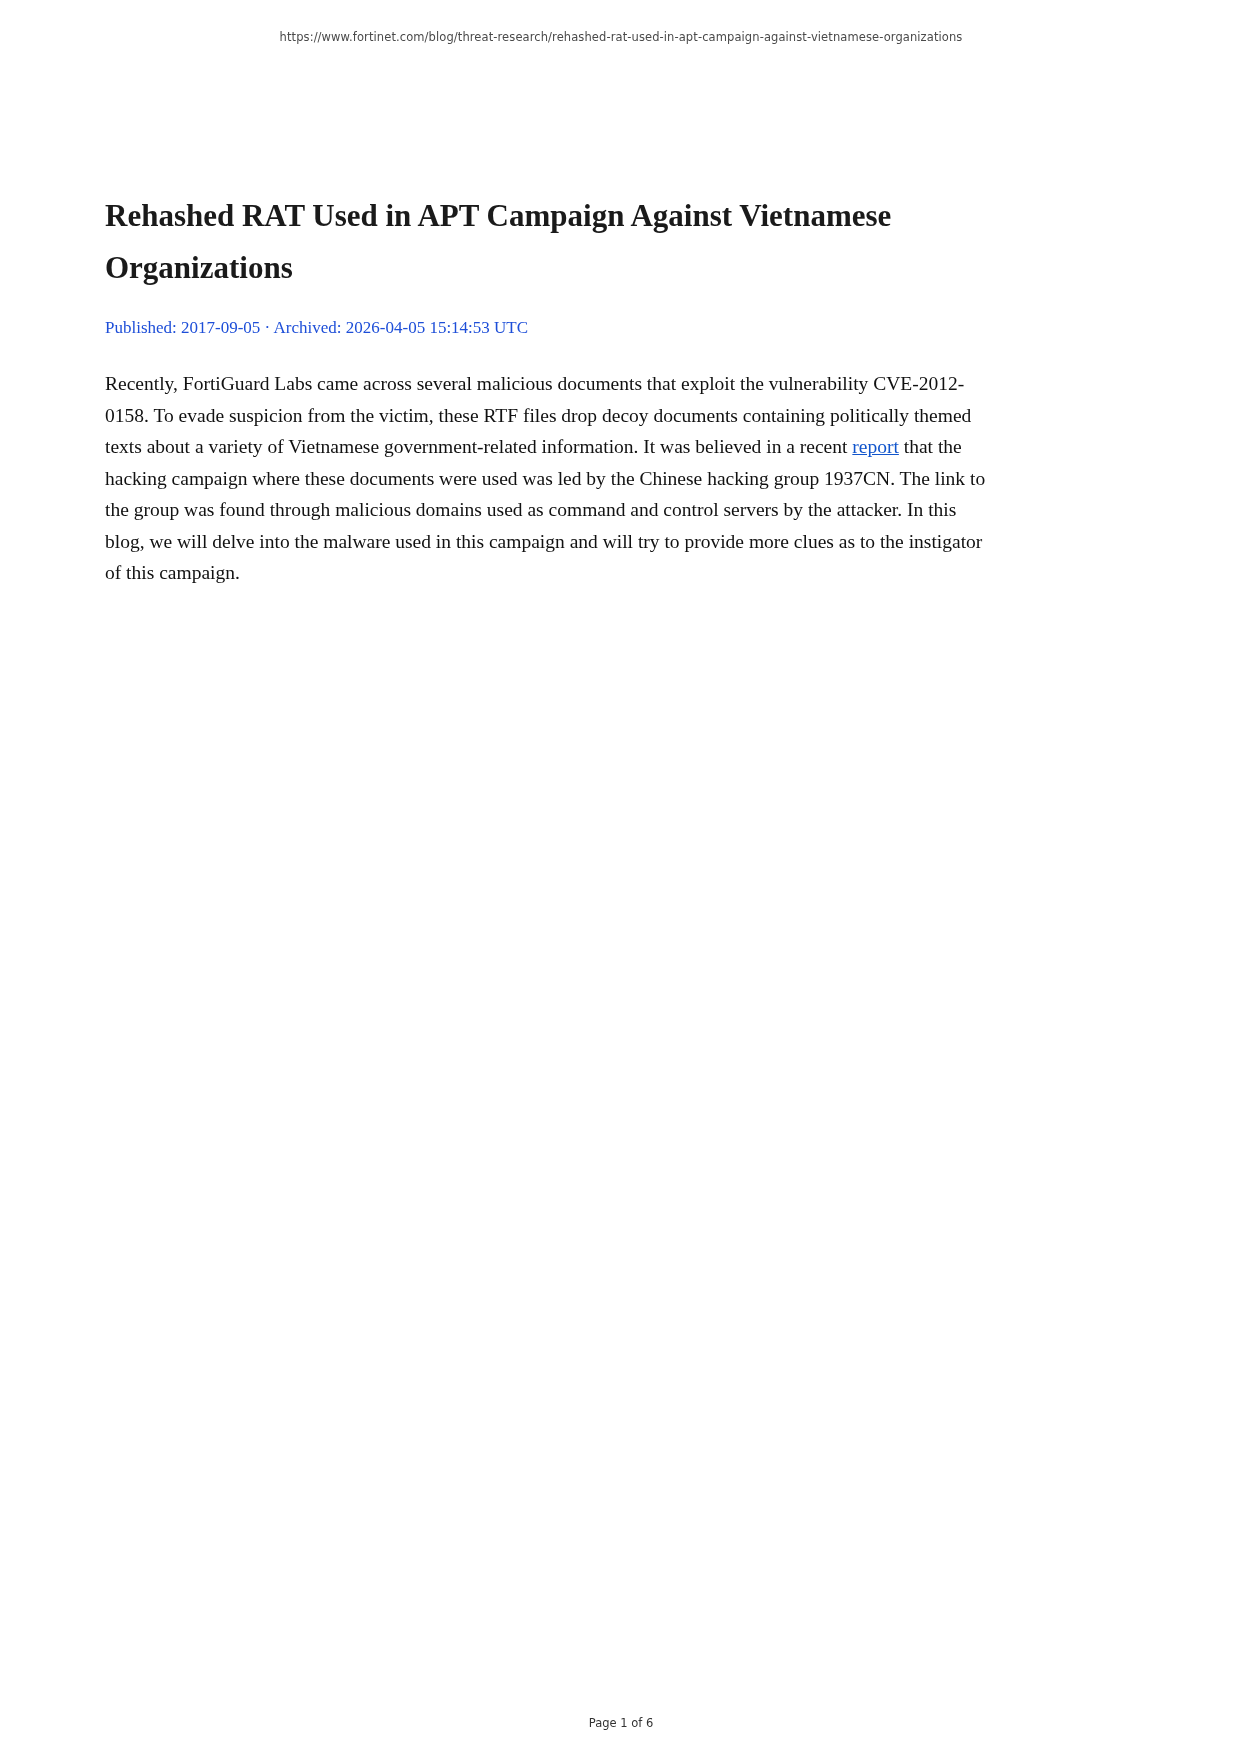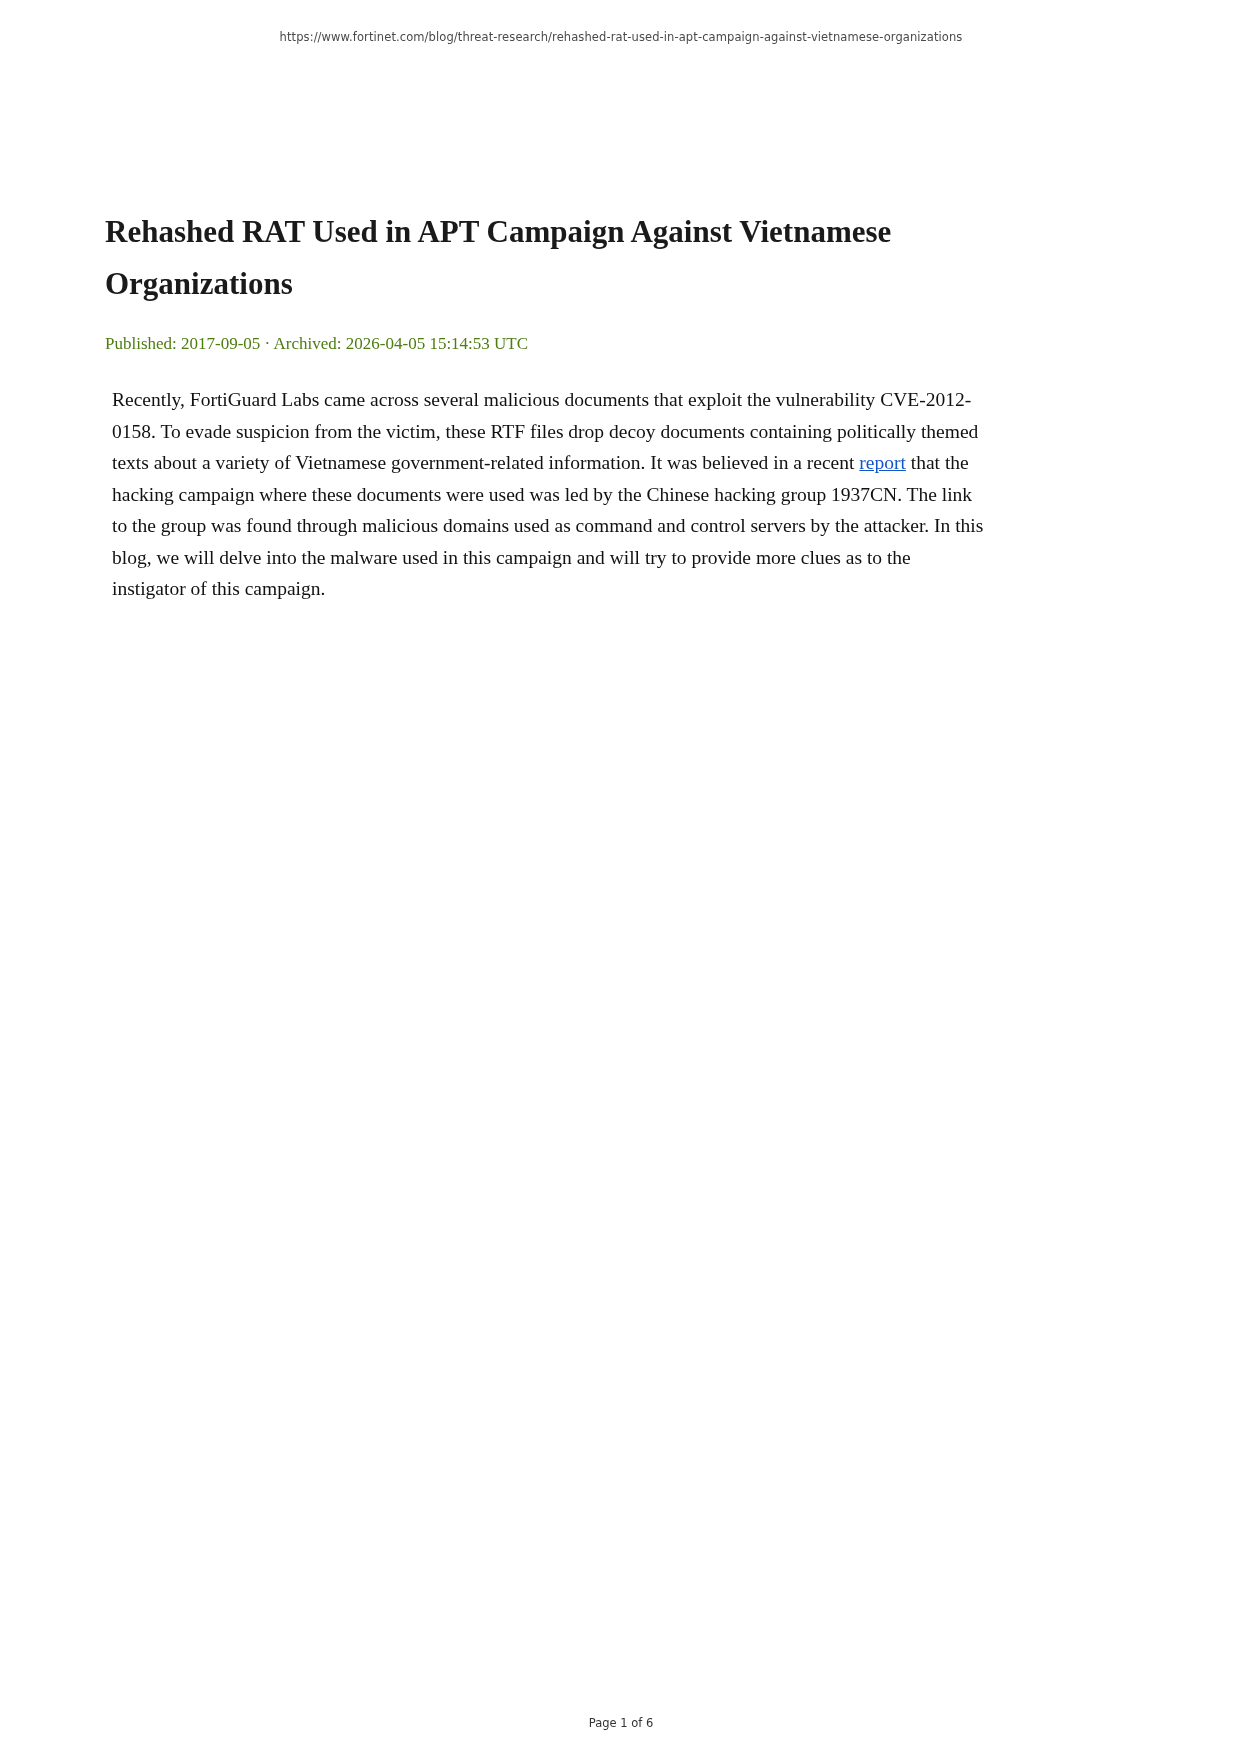--- a/index.html
+++ b/index.html
@@ -29,34 +29,34 @@
     left: 105px;
     top: 190px;
     width: 888px;
   }
   .article-title {
     font-family: "Liberation Serif", serif;
     font-size: 31px;
     line-height: 52px;
     font-weight: bold;
     color: #1a1a1a;
-    margin: 16px 0 24px 0;
+    margin: 0 0 24px 0;
   }
   .article-meta {
     font-family: "Liberation Serif", serif;
     font-size: 17px;
-    color: #4d7c0f;
+    color: #1d4ed8;
     margin: 0 0 30px 0;
   }
   .body-text {
     font-family: "Liberation Serif", serif;
     font-size: 19.5px;
     line-height: 31.5px;
     color: #111111;
-    margin: 7px;
+    margin: 0;
   }
   a.inline-link {
     color: #1155cc;
     text-decoration: underline;
     cursor: pointer;
   }
   .footer {
     position: absolute;
     bottom: 26px;
     left: 0;

